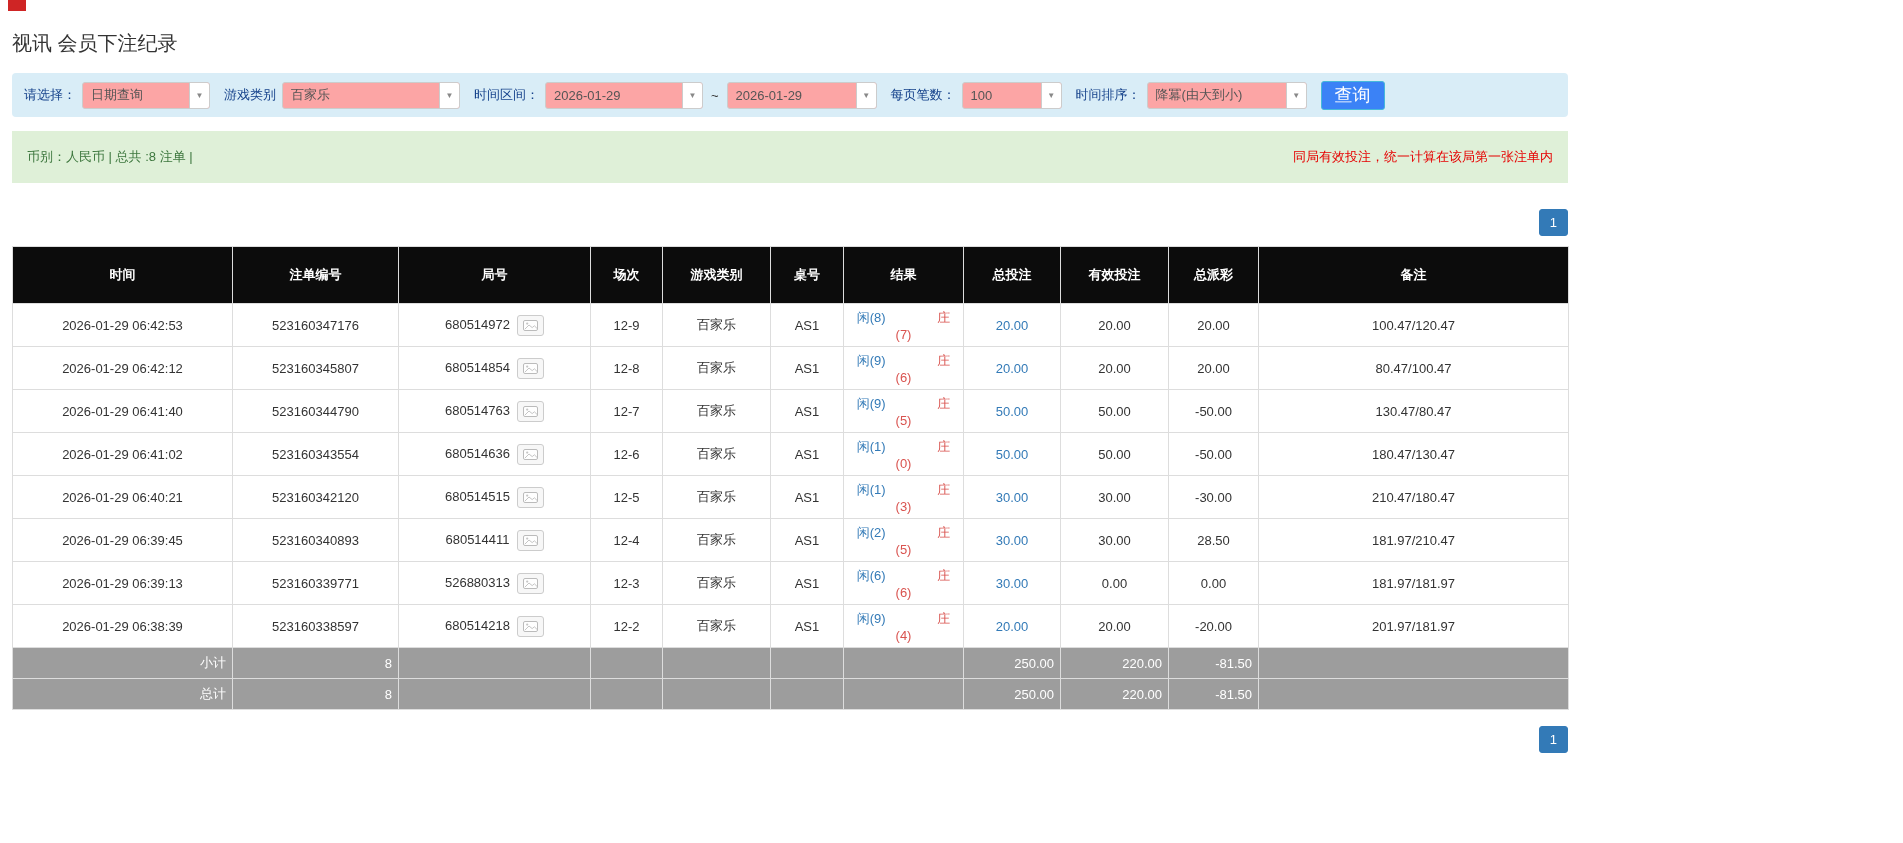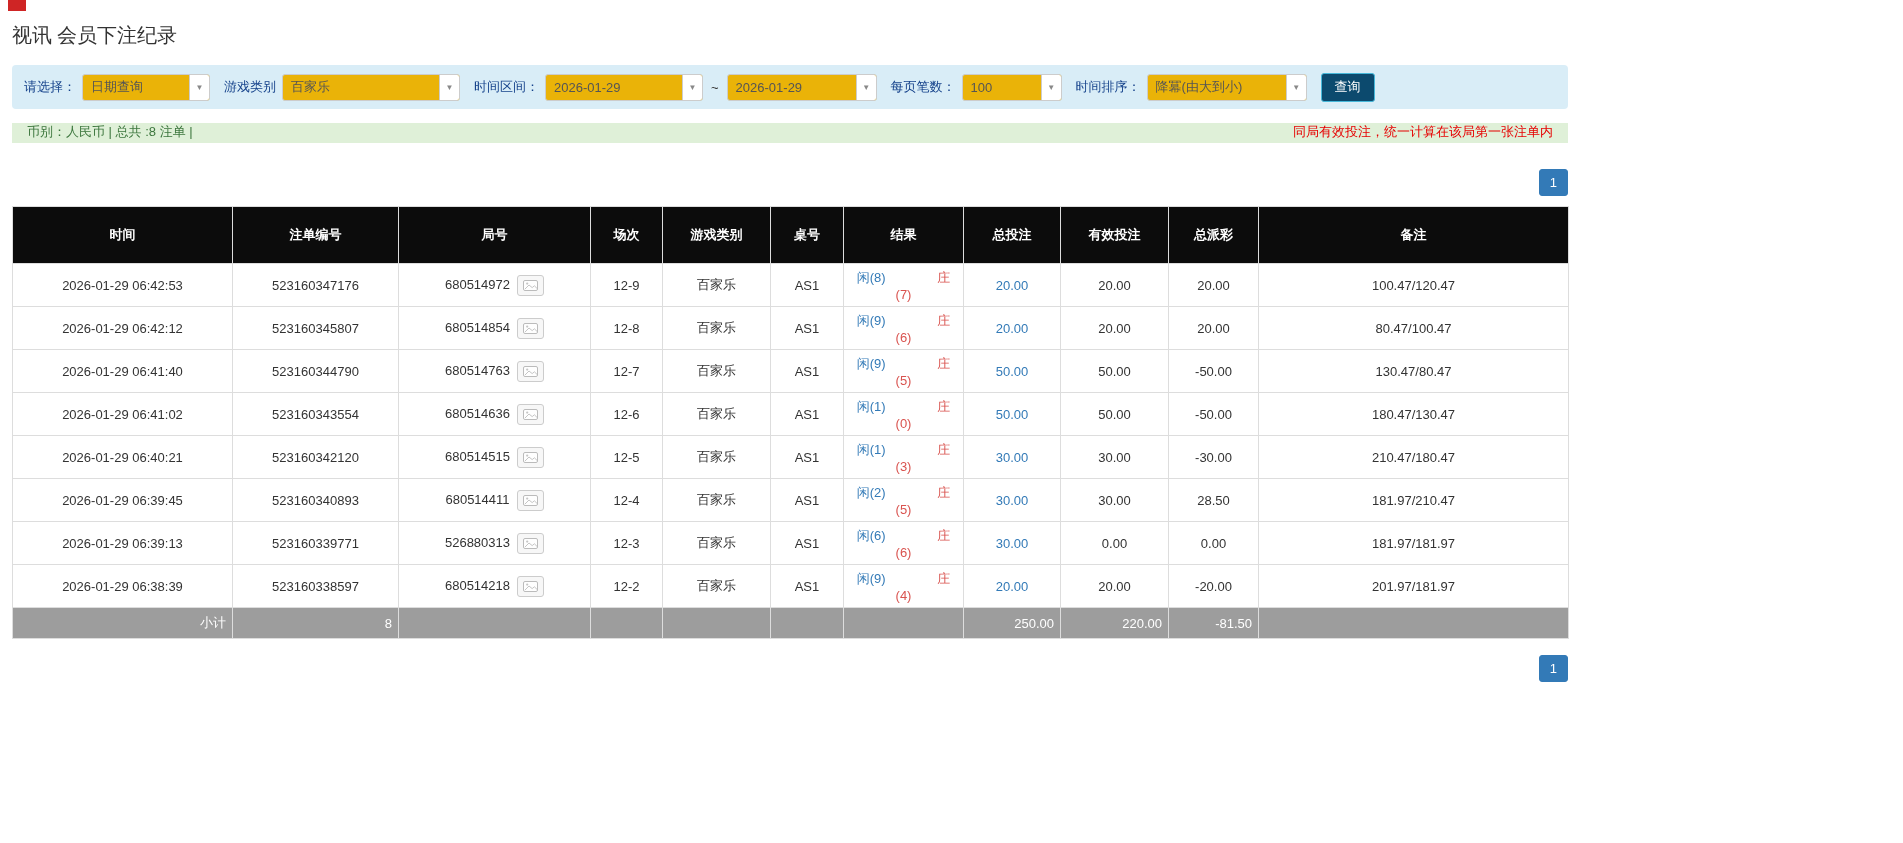--- a/index.html
+++ b/index.html
@@ -1,32 +1,32 @@
 <!DOCTYPE html>
 <html><head>
 <meta charset="utf-8">
 <style>
   * { box-sizing: border-box; }
   html, body { margin:0; padding:0; background:#fff; }
   body { font-family:"Liberation Sans", sans-serif; min-height:843px; width:1903px; position:relative; }
   .red-fragment { position:absolute; top:0; left:8px; width:18px; height:11px; background:#cf2525; }
   .content { width:1556px; margin:0 0 0 12px; }
-  .page-title { font-size:20px; font-weight:normal; color:#333; margin:22px 0 16px 0;font-family:Liberation Serif, serif; }
+  .page-title { font-size:20px; font-weight:normal; color:#333; margin:30px 0 16px 0; }
 
   .filter-bar { background:#d9edf7; border-radius:4px; height:44px; display:flex; align-items:center; padding:0 12px; gap:6px; font-size:13px; }
   .flabel { color:#15428b; font-weight:normal; white-space:nowrap; margin-left:8px; }
   .flabel:first-child { margin-left:0; }
-  .combo { display:inline-flex; height:27px; background:#eab308; border:1px solid #ccc; border-radius:3px; overflow:hidden; cursor:pointer;text-align:center; }
+  .combo { display:inline-flex; height:27px; background:#fca5a5; border:1px solid #ccc; border-radius:3px; overflow:hidden; cursor:pointer;text-align:center; }
   .combo-text { flex:1; display:flex; align-items:center; padding:0 8px; color:#555; white-space:nowrap; overflow:hidden; }
   .combo-arrow { width:20px; border-left:1px solid #ccc; display:flex; align-items:center; justify-content:center; color:#888; font-size:8px; background:#fff; }
   .w-query{width:128px} .w-game{width:178px} .w-datef{width:158px} .w-datet{width:150px} .w-size{width:100px} .w-sort{width:160px}
   .tilde { color:#333; margin:0 2px; }
-  .search-btn { height:29px; padding:0 13px; margin-left:8px; background:#0c4a6e; border:1px solid #46b8da; border-radius:3px; color:#fff; font-size:13px; cursor:pointer; font-family:inherit; }
-
-  .summary-bar { margin-top:14px; background:#dff0d8; height:20px; display:flex; justify-content:space-between; padding:0 15px; font-size:13px; }
+  .search-btn { height:29px; padding:0 13px; margin-left:8px; background:#3b82f6; border:1px solid #46b8da; border-radius:3px; color:#fff; font-size:18px; cursor:pointer; font-family:inherit; }
+
+  .summary-bar { margin-top:14px; background:#dff0d8; height:52px; display:flex; align-items:center; justify-content:space-between; padding:0 15px; font-size:13px; }
   .summary-info { color:#3c763d; }
   .summary-notice { color:#e60000; }
 
   .pagination { text-align:right; margin:26px 0 10px 0; }
   .pagination.bottom { margin:16px 0 0 0; }
   .page-btn { display:inline-block; padding:5px 10px; background:#337ab7; border:1px solid #337ab7; color:#fff; font-size:13px; border-radius:3px; cursor:pointer; }
 
   table.records { border-collapse:collapse; width:1556px; font-size:13px; table-layout:fixed; }
   table.records th { background:#0c0c0c; color:#fff; font-weight:bold; border:1px solid #ddd; padding:19px 4px; text-align:center; }
   table.records tbody td { border:1px solid #ddd; color:#333; text-align:center; height:43px; padding:0 6px; overflow:hidden; background:#fff; }
@@ -285,20 +285,33 @@
         <td></td>
         <td></td>
         <td></td>
         <td></td>
         <td></td>
         <td>250.00</td>
         <td>220.00</td>
         <td class="neg">-81.50</td>
         <td></td>
       </tr>
+      <tr>
+        <td>总计</td>
+        <td>8</td>
+        <td></td>
+        <td></td>
+        <td></td>
+        <td></td>
+        <td></td>
+        <td>250.00</td>
+        <td>220.00</td>
+        <td class="neg">-81.50</td>
+        <td></td>
+      </tr>
     </tfoot>
   </table>
 
   <div class="pagination bottom">
     <span class="page-btn">1</span>
   </div>
 
 </div>
 
 </body></html>

